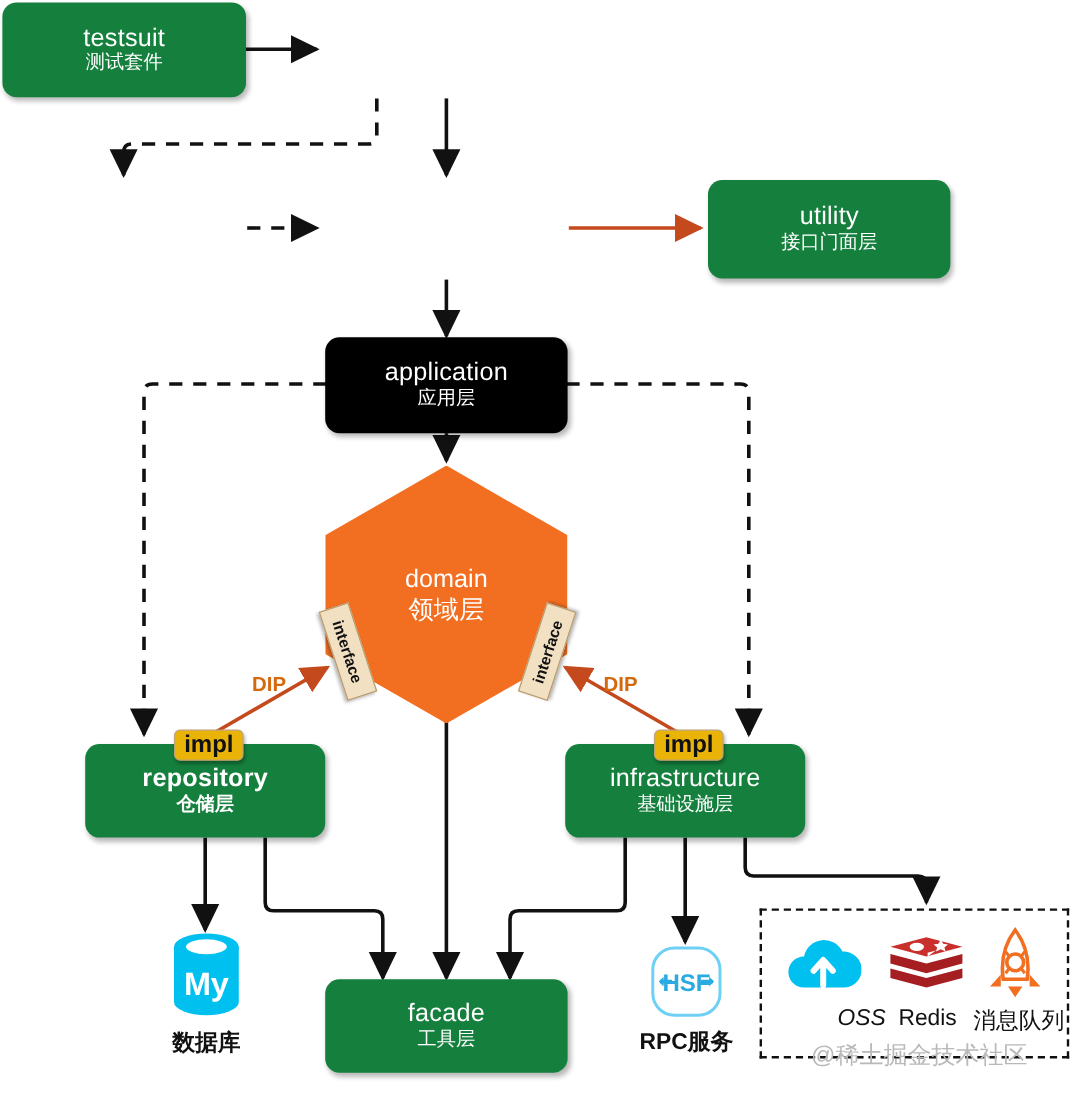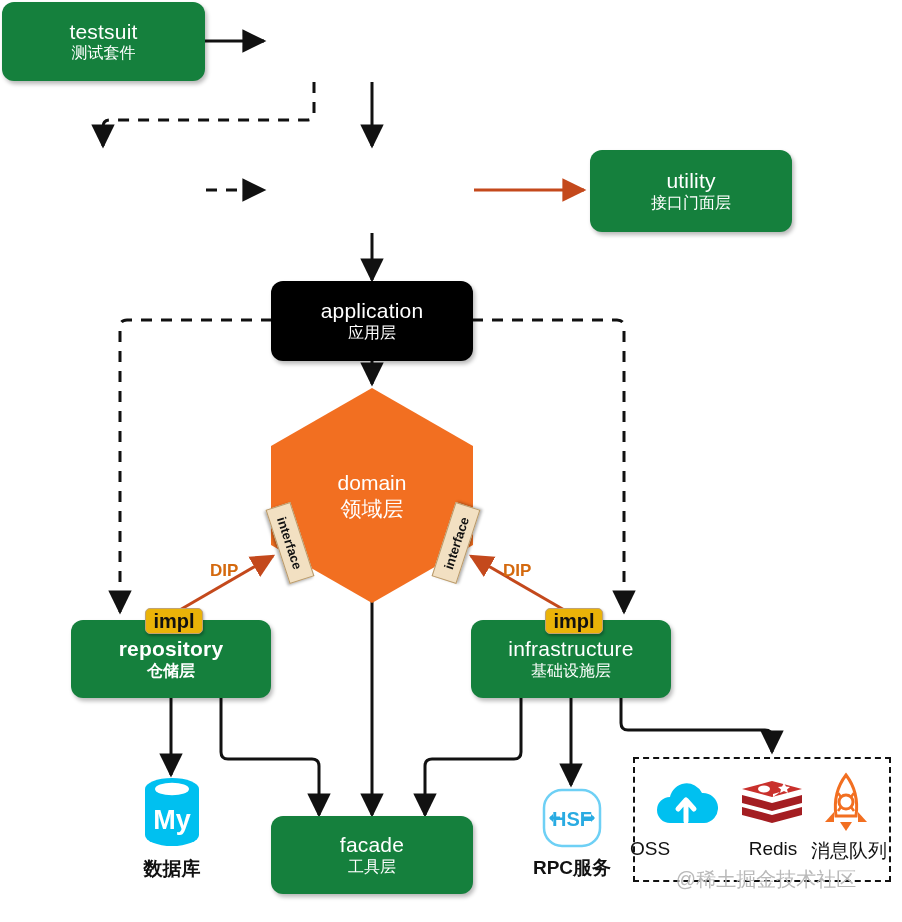--- a/index.html
+++ b/index.html
@@ -163,21 +163,21 @@
     <text x="31" y="39" text-anchor="middle" fill="#29abe2" font-family="Liberation Sans, sans-serif" font-size="20" font-weight="bold">HSF</text>
   </svg>
   <div class="iconlabel" style="left:511px;top:855px;width:122px;">RPC服务</div>
 
   <div id="mwbox"></div>
 
   <svg style="position:absolute;left:654px;top:775px;width:64px;height:56px;" viewBox="0 0 64 56">
     <path d="M16,48 A13,13 0 0 1 16,22 A17,17 0 0 1 48,18 A14,14 0 0 1 50,48 Z" fill="#00c0f0"></path>
     <path d="M32,46 L32,26 M24,34 L32,25 L40,34" stroke="#ffffff" stroke-width="5" fill="none" stroke-linecap="round" stroke-linejoin="round"></path>
   </svg>
-  <div class="plainlabel" style="left:612px;top:838px;width:76px;">OSS</div>
+  <div class="plainlabel" style="left:680px;top:838px;width:76px;font-style:italic;">OSS</div>
 
   <svg style="position:absolute;left:739px;top:775px;width:66px;height:56px;" viewBox="0 0 66 56">
     <g fill="#a41e22">
       <path d="M33,40 L63,32 L63,40 L33,48 L3,40 L3,32 Z"></path>
       <path d="M33,28 L63,20 L63,28 L33,36 L3,28 L3,20 Z"></path>
     </g>
     <path d="M3,14 L33,6 L63,14 L33,22 Z" fill="#c9302c"></path>
     <g fill="#ffffff">
       <ellipse cx="25" cy="14" rx="6" ry="3.4"></ellipse>
       <path d="M45,8 L47,11.5 L51,12 L48,14.5 L49,18 L45,16 L41,18 L42,14.5 L39,12 L43,11.5 Z"></path>

